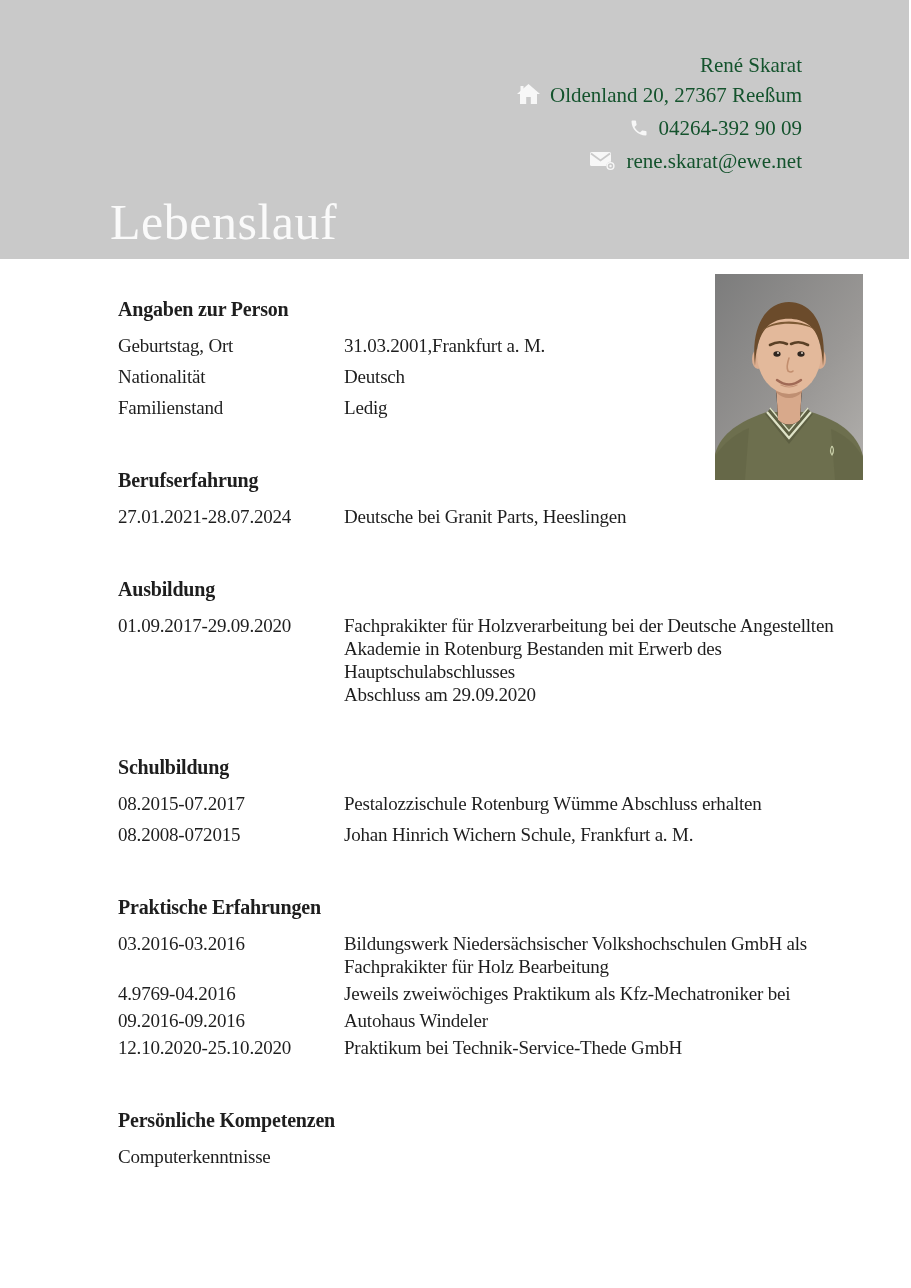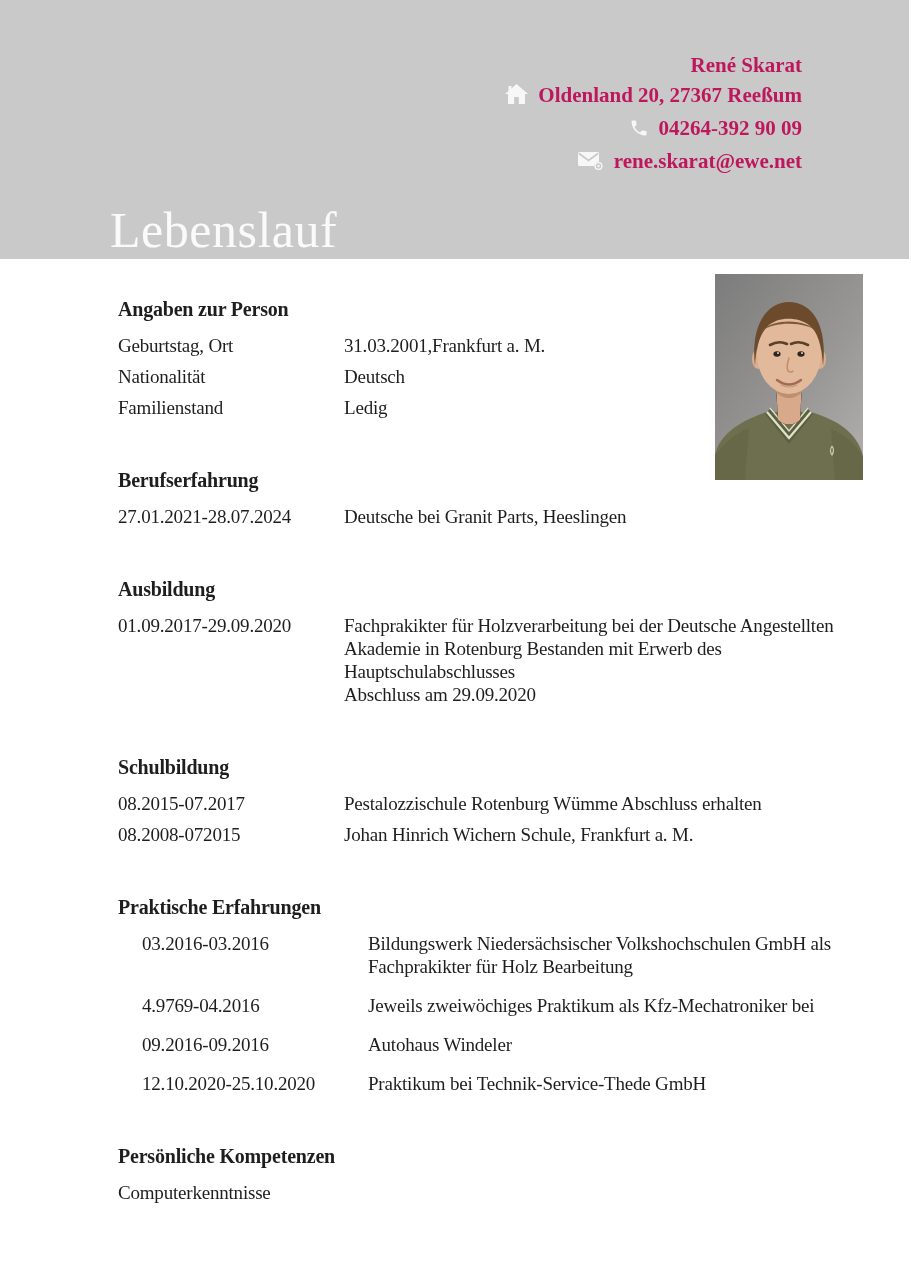--- a/index.html
+++ b/index.html
@@ -9,48 +9,48 @@
     background:#ffffff; font-family:"Liberation Serif","DejaVu Serif",serif;
     color:#1e1e1e;
   }
   
   .header-band {
     position:absolute; top:0; left:0; width:909px; height:259px;
     background:#c9c9c9;
   }
   .contact-block {
     position:absolute; top:50px; right:107px; text-align:right;
-    color:#be185d; font-weight:bold; font-size:21px; line-height:30px;
+    color:#14532d; font-weight:normal; font-size:21px; line-height:30px;
     white-space:nowrap;
   }
   .contact-line { display:block; }
   .contact-gap { height:33px; }
   .cicon { display:inline-block; vertical-align:-3px; margin-right:10px; }
   .doc-title {
-    position:absolute; left:110px; bottom:3px;
+    position:absolute; left:110px; bottom:11px;
     color:#fafafa; font-size:50px; line-height:1.05; font-weight:normal;
     letter-spacing:0.5px;
   }
   
   .portrait {
     position:absolute; left:715px; top:274px; width:148px; height:206px;
     display:block;
   }
   
   .content {
     position:absolute; left:118px; top:298px; width:760px;
     font-size:19px; line-height:23px; letter-spacing:-0.2px;
   }
   .section { margin:0 0 50px 0; }
   .section-heading {
     font-size:20px; line-height:23px; font-weight:bold; margin:0 0 13px 0;
     letter-spacing:-0.2px;
   }
   .rows { display:grid; grid-template-columns:226px auto; row-gap:8px; }
-  .rows.tight { row-gap:16px;margin-left:24px; }
+  .rows.tight { row-gap:4px; }
   .row-label { white-space:nowrap; }
   .row-value { white-space:pre-line; }
 </style>
 </head>
 <body>
 
 <div class="page">
 
   <div class="header-band">
 

